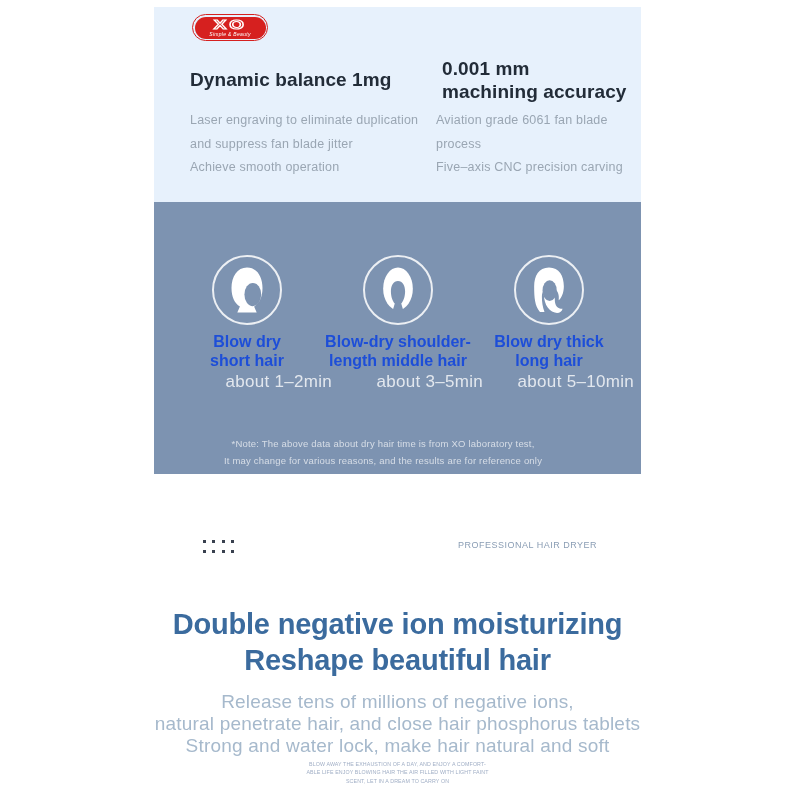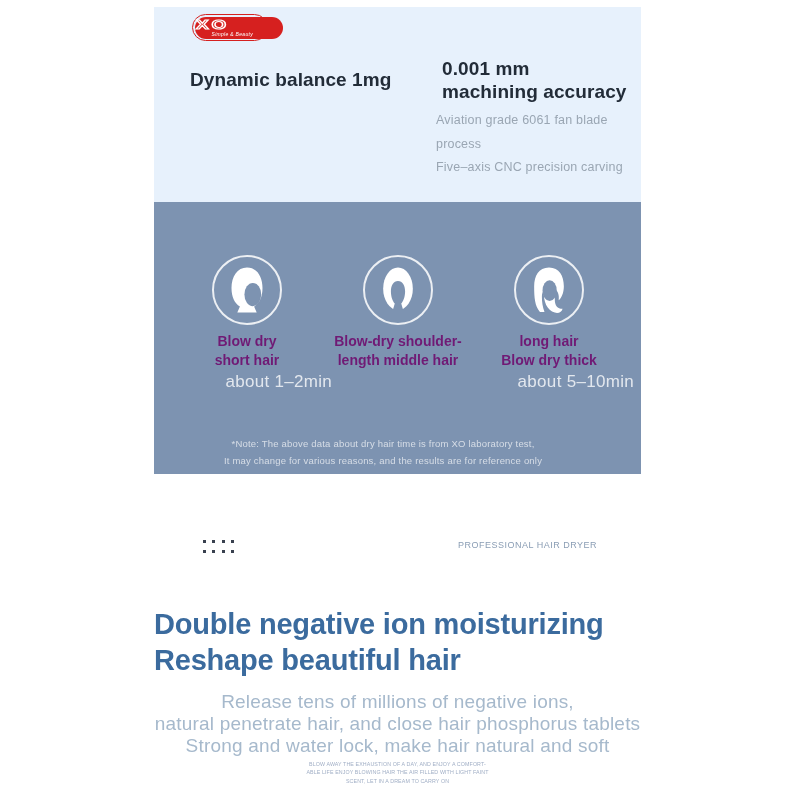--- a/index.html
+++ b/index.html
@@ -8,47 +8,47 @@
   .abs{position:absolute;}
 
   
   .sec-features{left:154px;top:7px;width:487px;height:195px;background:#e7f1fc;}
   .sec-dry{left:154px;top:202px;width:487px;height:272px;background:#7d93b1;}
 
   
   .logo{left:192px;top:14px;width:76px;height:27px;border:1px solid #d6201f;border-radius:15px;
         padding:1.5px;box-sizing:border-box;}
   .logo-inner{width:100%;height:100%;background:#d6201f;border-radius:12px;display:flex;
-        flex-direction:column;justify-content:center;line-height:1;padding-left:17px;}
+        flex-direction:column;align-items:center;justify-content:center;line-height:1;}
   .logo-brand{font-weight:700;font-size:13px;letter-spacing:2px;color:#fff;transform:scaleX(1.45);}
   @supports (-webkit-text-stroke: 1px #fff){
     .logo-brand{color:transparent;-webkit-text-stroke:1.1px #fff;}
   }
   .logo-tagline{font-size:5px;color:#fff;font-style:italic;margin-top:1.5px;letter-spacing:0.3px;}
 
   .f-title{font-size:19px;font-weight:700;color:#222c38;letter-spacing:0.1px;}
   .f-title2{font-size:19px;font-weight:700;color:#222c38;line-height:23px;letter-spacing:0.1px;}
   .f-body{font-size:12.5px;line-height:23.5px;color:#9aa6b3;letter-spacing:0.2px;}
 
   
   .circle{width:70px;height:70px;border:2px solid rgba(255,255,255,0.85);border-radius:50%;
           box-sizing:border-box;display:flex;align-items:center;justify-content:center;}
-  .dry-label{width:170px;text-align:center;font-size:14px;font-weight:700;color:#701a75;line-height:19px;}
+  .dry-label{width:170px;text-align:center;font-size:16px;font-weight:700;color:#1d4ed8;line-height:19px;}
   .dry-time{width:170px;text-align:right;font-size:17px;color:rgba(255,255,255,0.78);letter-spacing:0.3px;}
   .dry-note{left:154px;top:436px;width:458px;text-align:center;font-size:9.5px;line-height:16.5px;
             color:rgba(255,255,255,0.68);letter-spacing:0.2px;}
 
   
   .dots{left:203px;top:540px;display:grid;grid-template-columns:repeat(4,3px);grid-auto-rows:3px;
         column-gap:6.3px;row-gap:7px;}
   .dot{width:3px;height:3px;background:#39414f;}
   .tag{left:154px;top:540px;width:443px;text-align:right;font-size:9px;letter-spacing:0.5px;color:#8a9db4;}
 
   
-  .hero-title{left:154px;top:606px;width:487px;font-size:29px;line-height:36px;
+  .hero-title{left:154px;top:606px;width:487px;text-align:center;font-size:29px;line-height:36px;
               font-weight:700;color:#3b6b9e;letter-spacing:-0.2px;}
   .hero-body{left:154px;top:691px;width:487px;text-align:center;font-size:19px;line-height:22px;
              color:#a6b9cc;letter-spacing:0.2px;}
   .fine-wrap{left:154px;top:760px;width:487px;display:flex;justify-content:center;}
   .fine{width:560px;font-size:10px;line-height:16px;text-align:center;color:#a0aec5;
         letter-spacing:0.2px;transform:scale(0.53);transform-origin:top center;}
 </style>
 </head>
 <body>
 
@@ -59,20 +59,25 @@
   <div class="abs sec-dry"></div>
 
   <div class="abs logo">
     <div class="logo-inner">
       <span class="logo-brand">XO</span>
       <span class="logo-tagline">Simple &amp; Beauty</span>
     </div>
   </div>
 
   <div class="abs f-title" style="left:190px;top:69px;">Dynamic balance 1mg</div>
+  <div class="abs f-body" style="left:190px;top:109px;">
+    <div>Laser engraving to eliminate duplication</div>
+    <div>and suppress fan blade jitter</div>
+    <div>Achieve smooth operation</div>
+  </div>
 
   <div class="abs f-title2" style="left:442px;top:57px;">
     <div>0.001 mm</div>
     <div>machining accuracy</div>
   </div>
   <div class="abs f-body" style="left:436px;top:109px;">
     <div>Aviation grade 6061 fan blade</div>
     <div>process</div>
     <div>Five–axis CNC precision carving</div>
   </div>
@@ -98,25 +103,26 @@
 
   <div class="abs dry-label" style="left:162px;top:332px;">
     <div>Blow dry</div>
     <div>short hair</div>
   </div>
   <div class="abs dry-label" style="left:313px;top:332px;">
     <div>Blow-dry shoulder-</div>
     <div>length middle hair</div>
   </div>
   <div class="abs dry-label" style="left:464px;top:332px;">
+    <div>Blow dry thick</div>
     <div>long hair</div>
-    <div>Blow dry thick</div>
   </div>
 
   <div class="abs dry-time" style="left:162px;top:372px;">about 1–2min</div>
+  <div class="abs dry-time" style="left:313px;top:372px;">about 3–5min</div>
   <div class="abs dry-time" style="left:464px;top:372px;">about 5–10min</div>
 
   <div class="abs dry-note">
     <div>*Note: The above data about dry hair time is from XO laboratory test,</div>
     <div>It may change for various reasons, and the results are for reference only</div>
   </div>
 
   <div class="abs dots">
     <span class="dot"></span>
       <span class="dot"></span>

